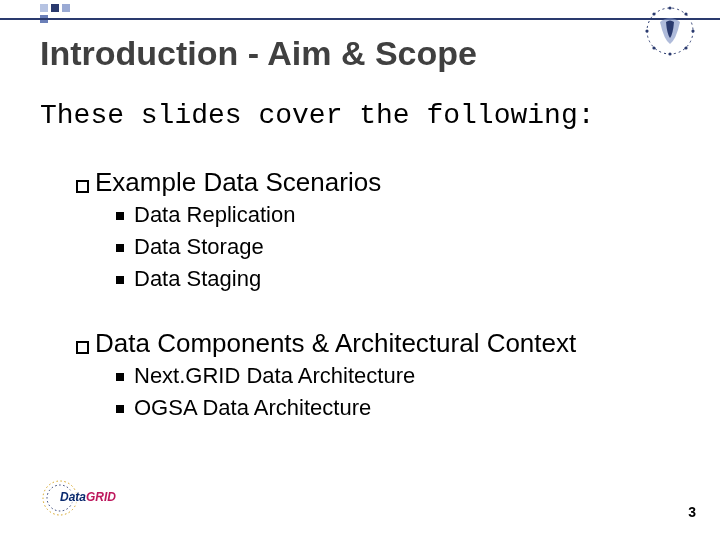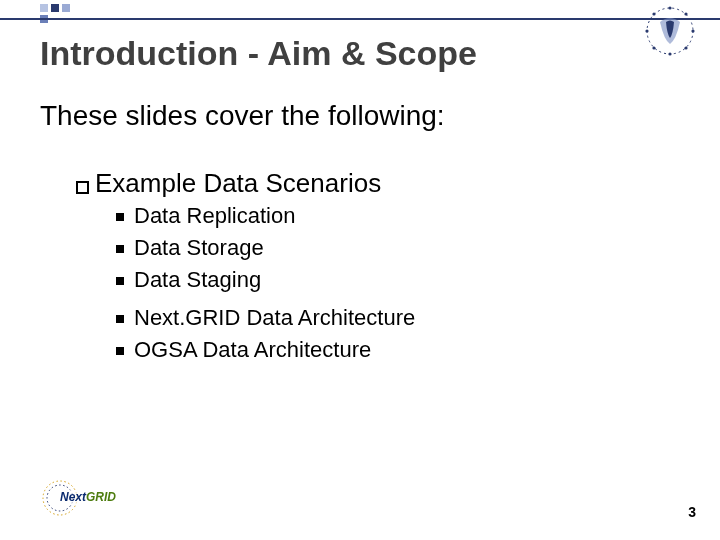--- a/index.html
+++ b/index.html
@@ -52,20 +52,21 @@
 
   .body-text {
     position: absolute;
     top: 100px;
     left: 40px;
     right: 40px;
   }
   .lead {
     font-size: 28px;
     margin-bottom: 14px;
+    font-family: Liberation Mono, monospace;
   }
   .lvl1 {
     margin-left: 36px;
     margin-bottom: 6px;
   }
   .lvl1-row {
     display: flex;
     align-items: baseline;
     font-size: 26px;
     margin-bottom: 4px;
@@ -111,21 +112,21 @@
     height: 44px;
   }
   .footer-logo .ring {
     position:absolute; left:6px; top:2px; width:40px; height:40px;
   }
   .footer-logo .label {
     position:absolute; left:24px; top:14px; font-size:12px; font-style:italic;
     color:#0a2a6e; font-weight:bold; background:rgba(255,255,255,0.6);
     padding:0 2px;
   }
-  .footer-logo .label .g { color:#4d7c0f; }
+  .footer-logo .label .g { color:#be185d; }
   .page-num {
     position: absolute;
     bottom: 20px;
     right: 24px;
     font-size: 14px;
     font-weight: bold;
   }
 </style>
 </head>
 <body>
@@ -180,20 +181,24 @@
           <span>Data Storage</span>
         </div>
       <div class="lvl2-row">
           <span class="solid-sq"></span>
           <span>Data Staging</span>
         </div>
     </div>
   </div>
 
   <div class="lvl1">
+    <div class="lvl1-row">
+      <span class="hollow-sq"></span>
+      <span>Data Components &amp; Architectural Context</span>
+    </div>
     <div class="lvl2">
       <div class="lvl2-row">
           <span class="solid-sq"></span>
           <span>Next.GRID Data Architecture</span>
         </div>
       <div class="lvl2-row">
           <span class="solid-sq"></span>
           <span>OGSA Data Architecture</span>
         </div>
     </div>
@@ -201,17 +206,17 @@
 </div>
 
 <div class="footer-logo">
   <svg class="ring" viewBox="0 0 40 40">
     <g>
       <circle cx="20" cy="20" r="17" fill="none" stroke="#d4a017" stroke-width="1" stroke-dasharray="1.5 2.5"></circle>
       <circle cx="20" cy="20" r="13" fill="none" stroke="#2a3a6e" stroke-width="1" stroke-dasharray="1.5 2.5"></circle>
     </g>
   </svg>
   <div class="label">
-    <span>Next</span><span class="g">GRID</span>
+    <span>Data</span><span class="g">GRID</span>
   </div>
 </div>
 
 <div class="page-num">3</div>
 
 </body></html>

